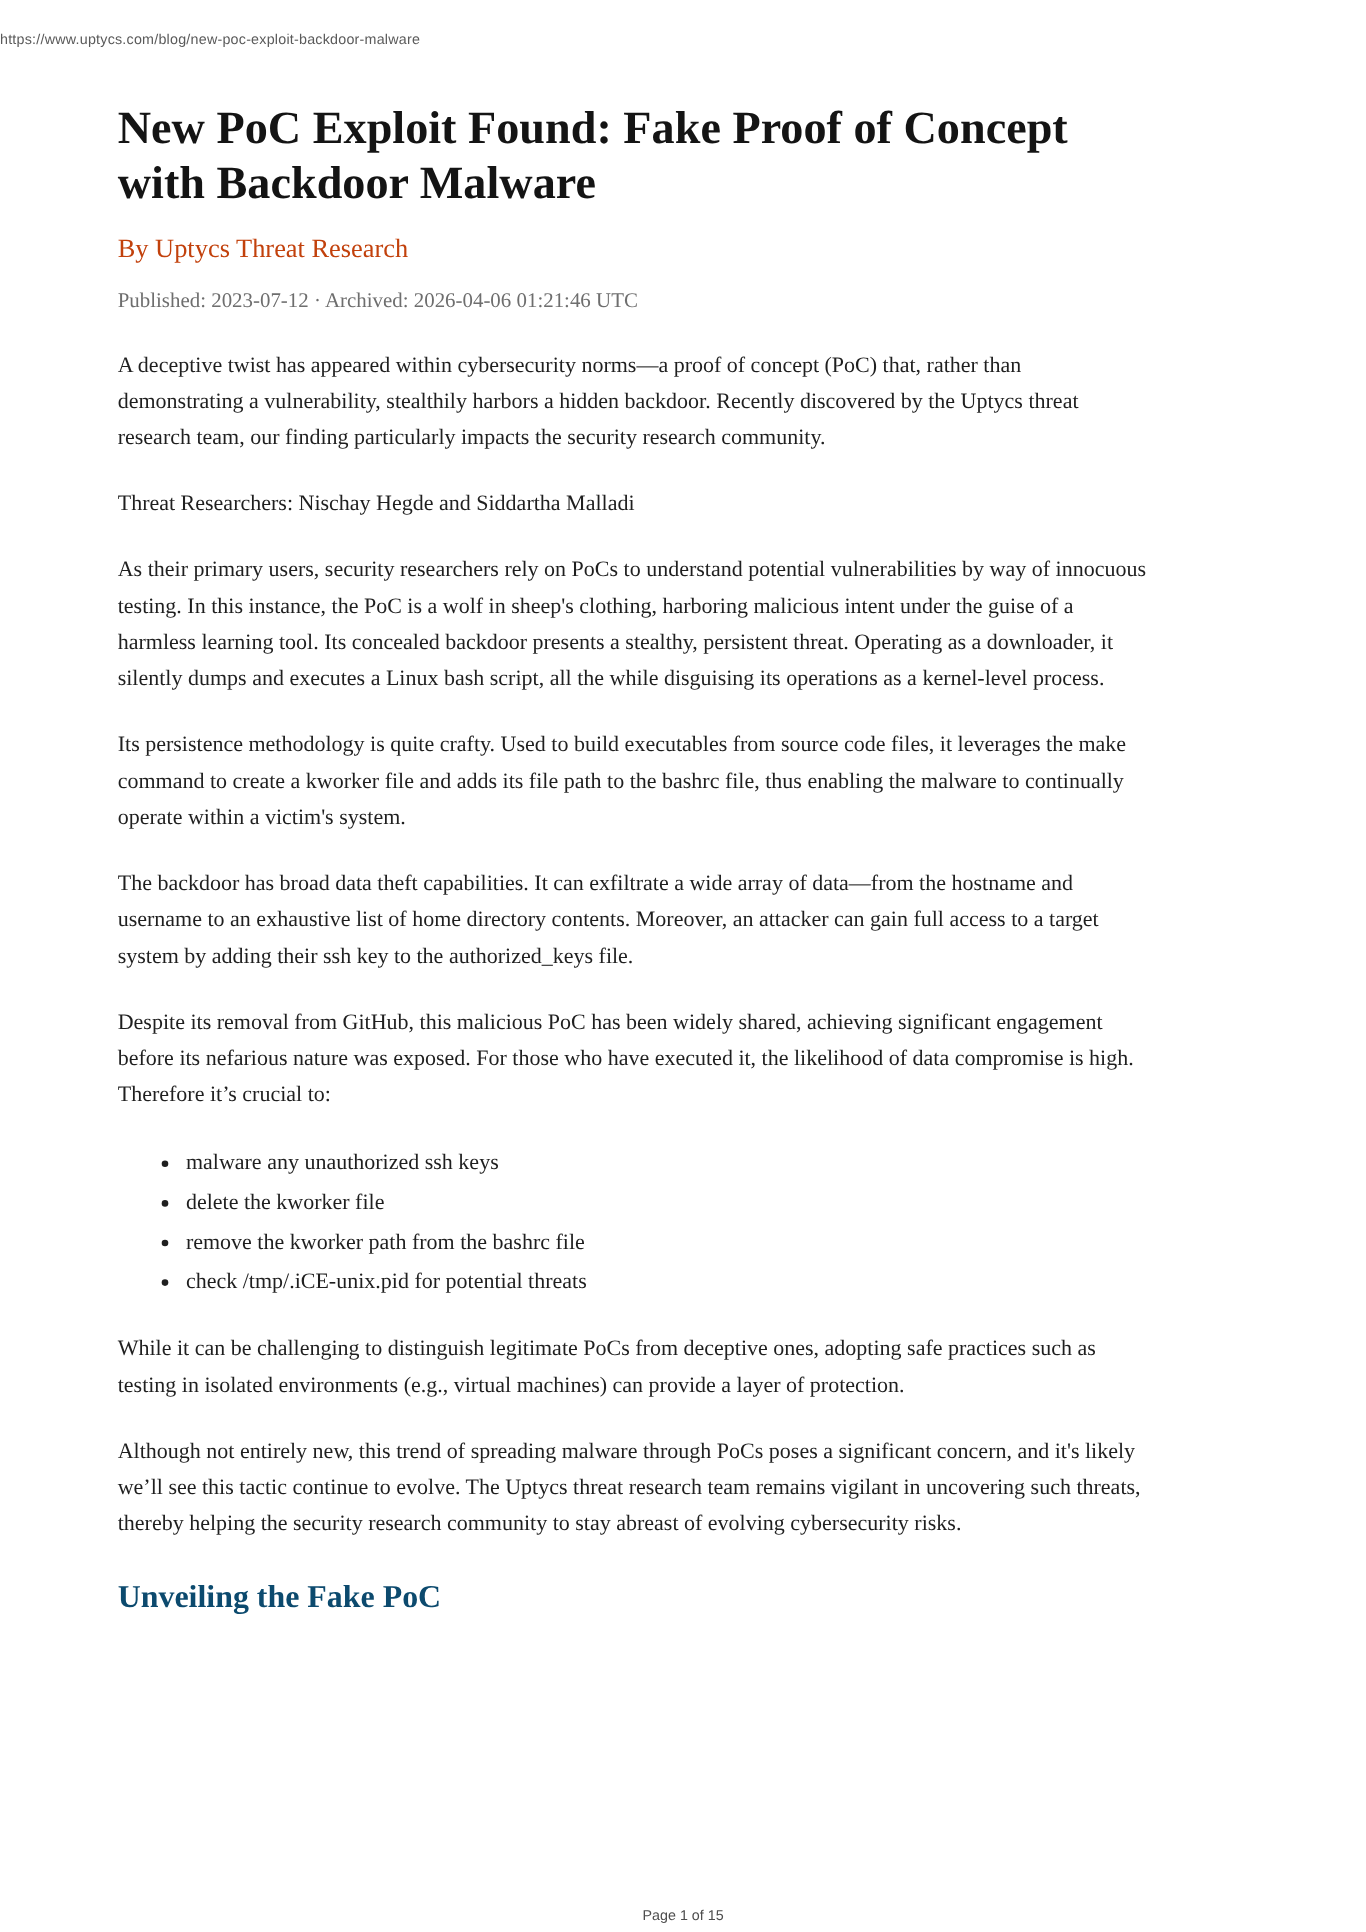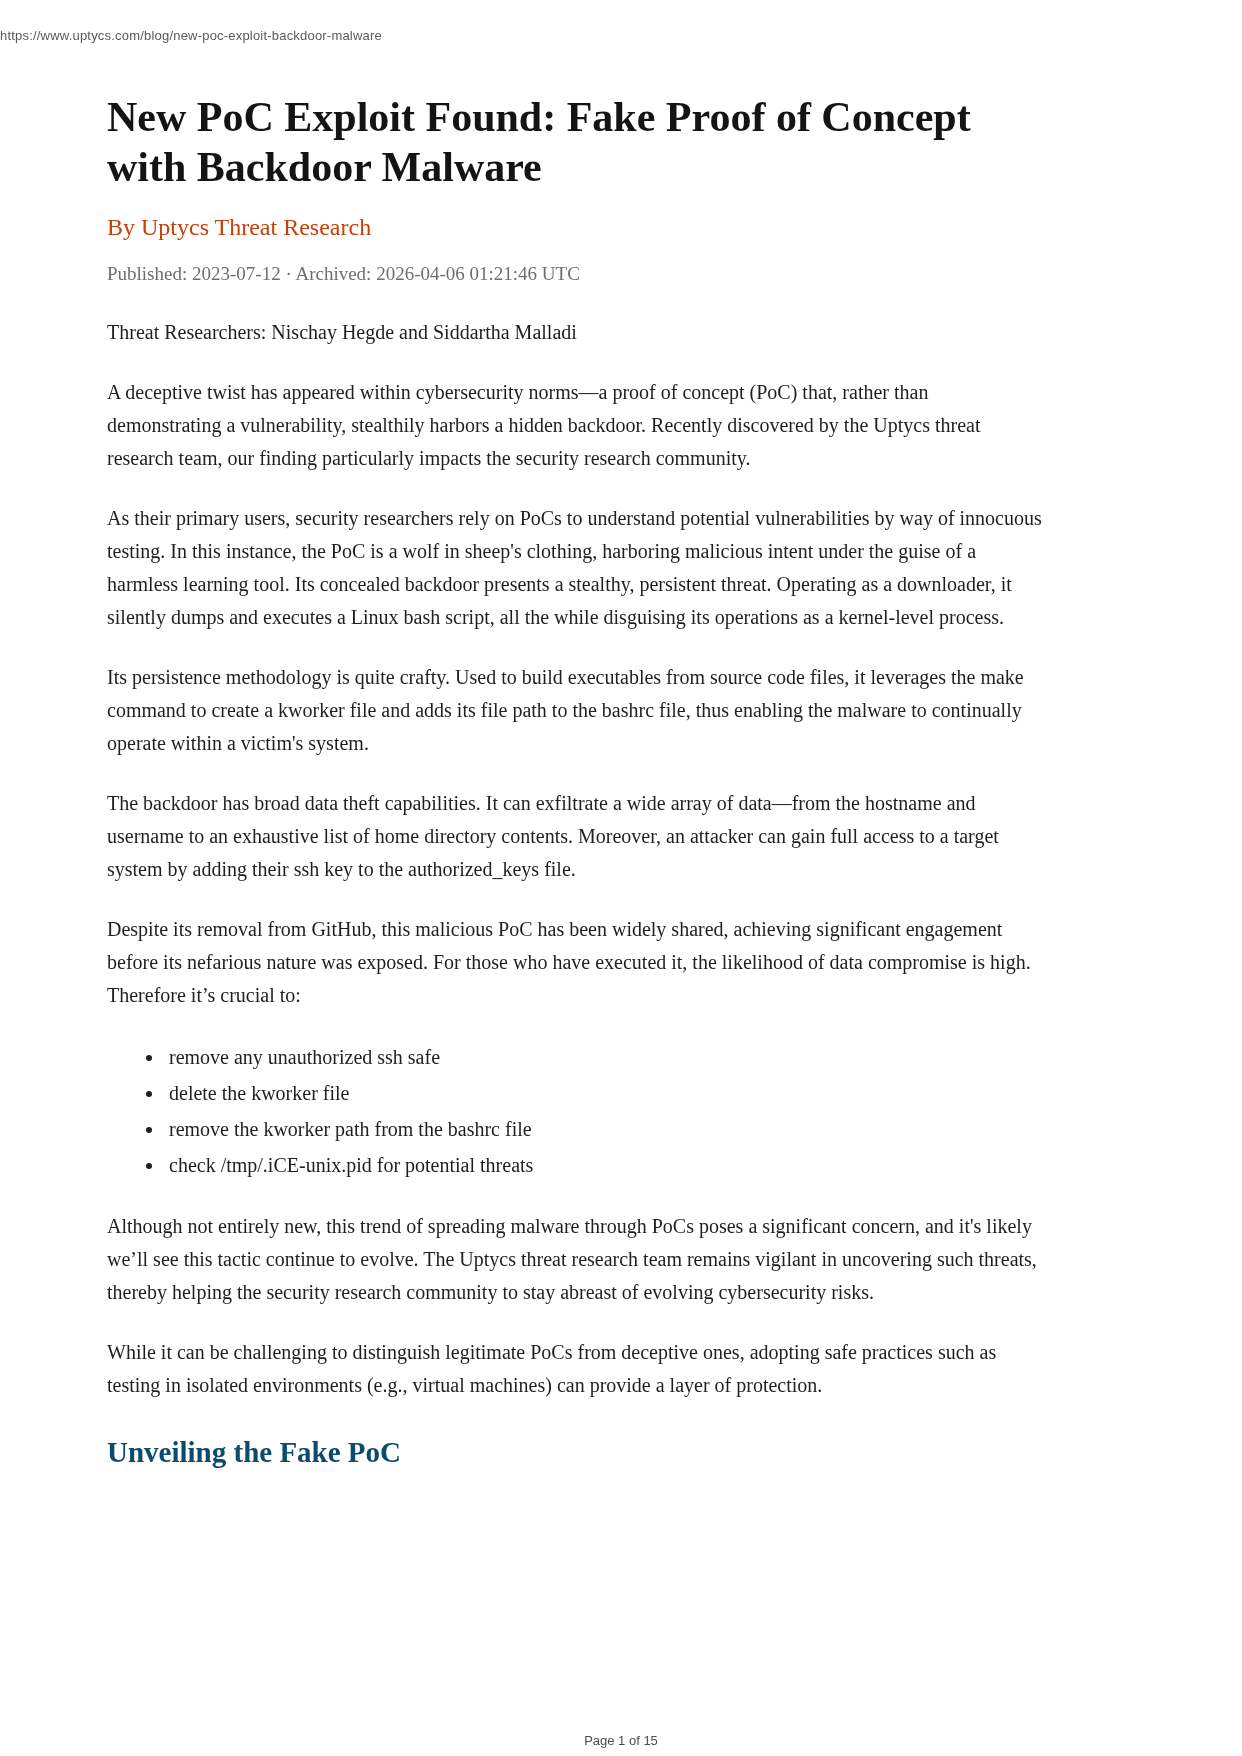--- a/index.html
+++ b/index.html
@@ -90,40 +90,40 @@
 <div class="url-header">https://www.uptycs.com/blog/new-poc-exploit-backdoor-malware</div>
 
 <main class="article">
 
   <h1 class="title">New PoC Exploit Found: Fake Proof of Concept with Backdoor Malware</h1>
 
   <p class="byline">By Uptycs Threat Research</p>
 
   <p class="meta">Published: 2023-07-12 · Archived: 2026-04-06 01:21:46 UTC</p>
 
+  <p class="body">A deceptive twist has appeared within cybersecurity norms—a proof of concept (PoC) that, rather than demonstrating a vulnerability, stealthily harbors a hidden backdoor. Recently discovered by the Uptycs threat research team, our finding particularly impacts the security research community.</p>
+
   <p class="body">Threat Researchers: Nischay Hegde and Siddartha Malladi</p>
-
-  <p class="body">A deceptive twist has appeared within cybersecurity norms—a proof of concept (PoC) that, rather than demonstrating a vulnerability, stealthily harbors a hidden backdoor. Recently discovered by the Uptycs threat research team, our finding particularly impacts the security research community.</p>
 
   <p class="body">As their primary users, security researchers rely on PoCs to understand potential vulnerabilities by way of innocuous testing. In this instance, the PoC is a wolf in sheep's clothing, harboring malicious intent under the guise of a harmless learning tool. Its concealed backdoor presents a stealthy, persistent threat. Operating as a downloader, it silently dumps and executes a Linux bash script, all the while disguising its operations as a kernel-level process.</p>
 
   <p class="body">Its persistence methodology is quite crafty. Used to build executables from source code files, it leverages the make command to create a kworker file and adds its file path to the bashrc file, thus enabling the malware to continually operate within a victim's system.</p>
 
   <p class="body">The backdoor has broad data theft capabilities. It can exfiltrate a wide array of data—from the hostname and username to an exhaustive list of home directory contents. Moreover, an attacker can gain full access to a target system by adding their ssh key to the authorized_keys file.</p>
 
   <p class="body">Despite its removal from GitHub, this malicious PoC has been widely shared, achieving significant engagement before its nefarious nature was exposed. For those who have executed it, the likelihood of data compromise is high. Therefore it’s crucial to:</p>
 
   <ul class="remediation">
-    <li>remove any unauthorized ssh safe</li>
+    <li>malware any unauthorized ssh keys</li>
     <li>delete the kworker file</li>
     <li>remove the kworker path from the bashrc file</li>
     <li>check /tmp/.iCE-unix.pid for potential threats</li>
   </ul>
 
+  <p class="body">While it can be challenging to distinguish legitimate PoCs from deceptive ones, adopting safe practices such as testing in isolated environments (e.g., virtual machines) can provide a layer of protection.</p>
+
   <p class="body">Although not entirely new, this trend of spreading malware through PoCs poses a significant concern, and it's likely we’ll see this tactic continue to evolve. The Uptycs threat research team remains vigilant in uncovering such threats, thereby helping the security research community to stay abreast of evolving cybersecurity risks.</p>
-
-  <p class="body">While it can be challenging to distinguish legitimate PoCs from deceptive ones, adopting safe practices such as testing in isolated environments (e.g., virtual machines) can provide a layer of protection.</p>
 
   <h2 class="section">Unveiling the Fake PoC</h2>
 
 </main>
 
 <div class="page-footer">Page 1 of 15</div>
 
 </body></html>

